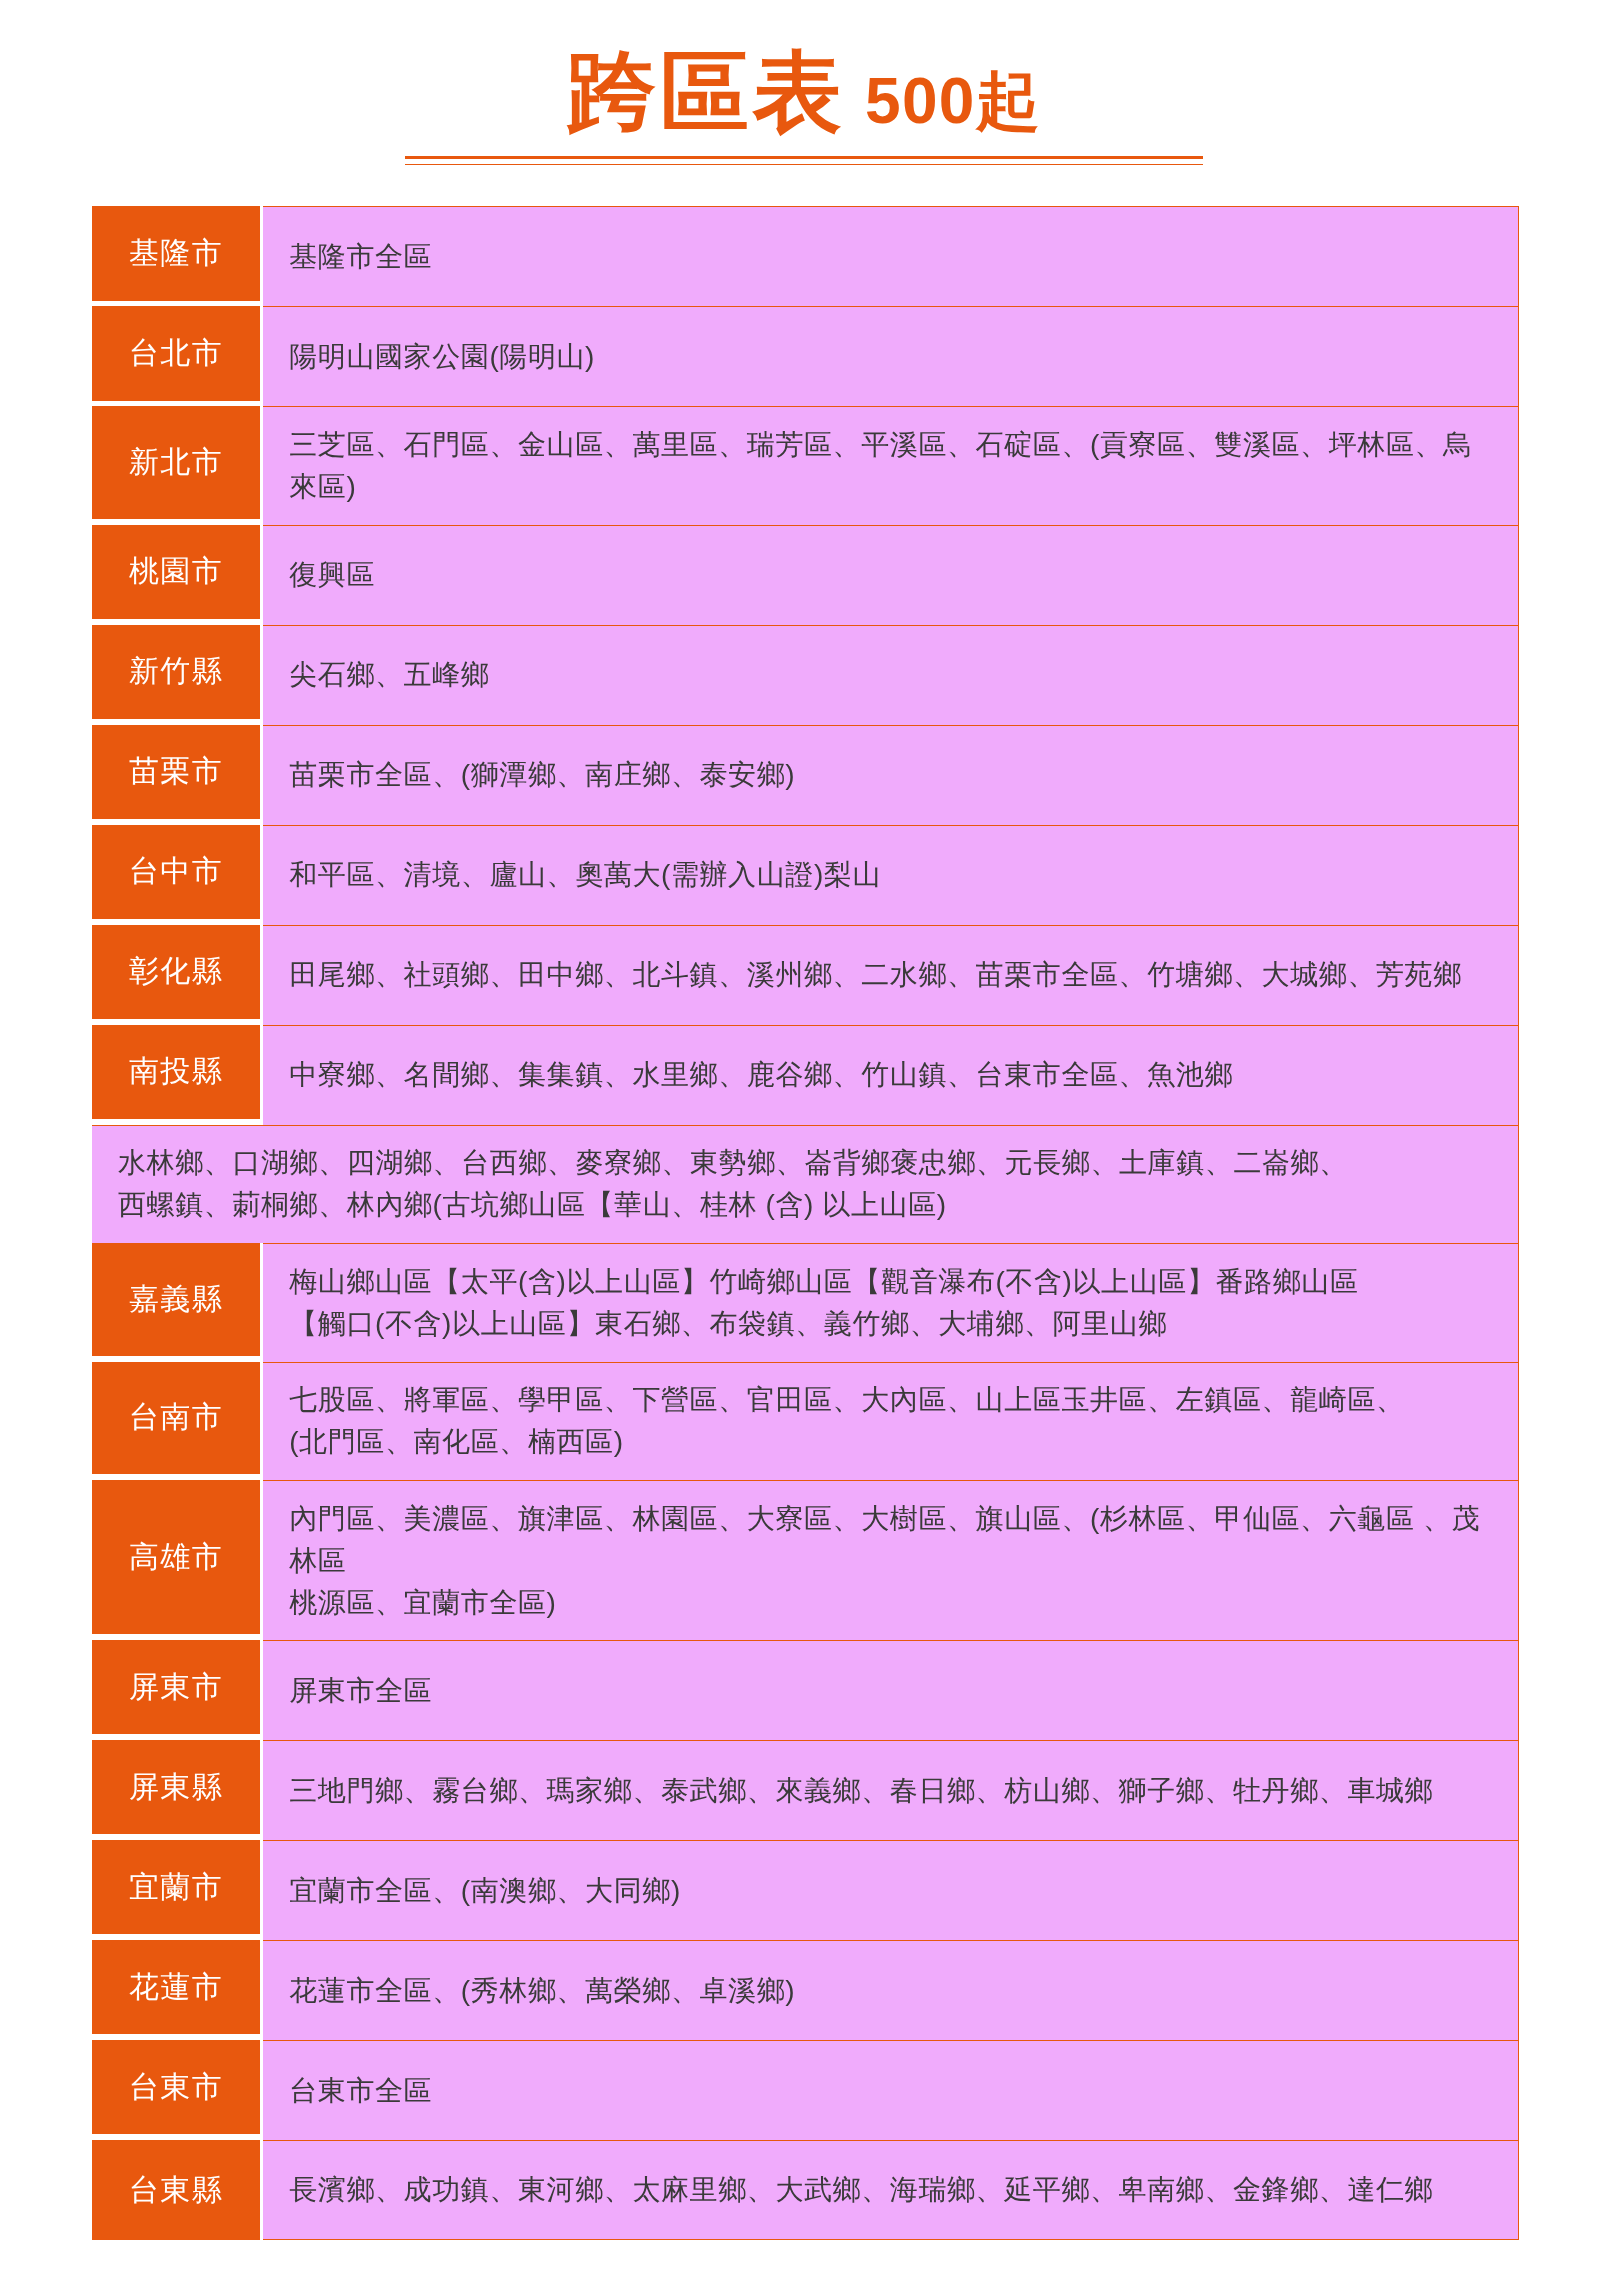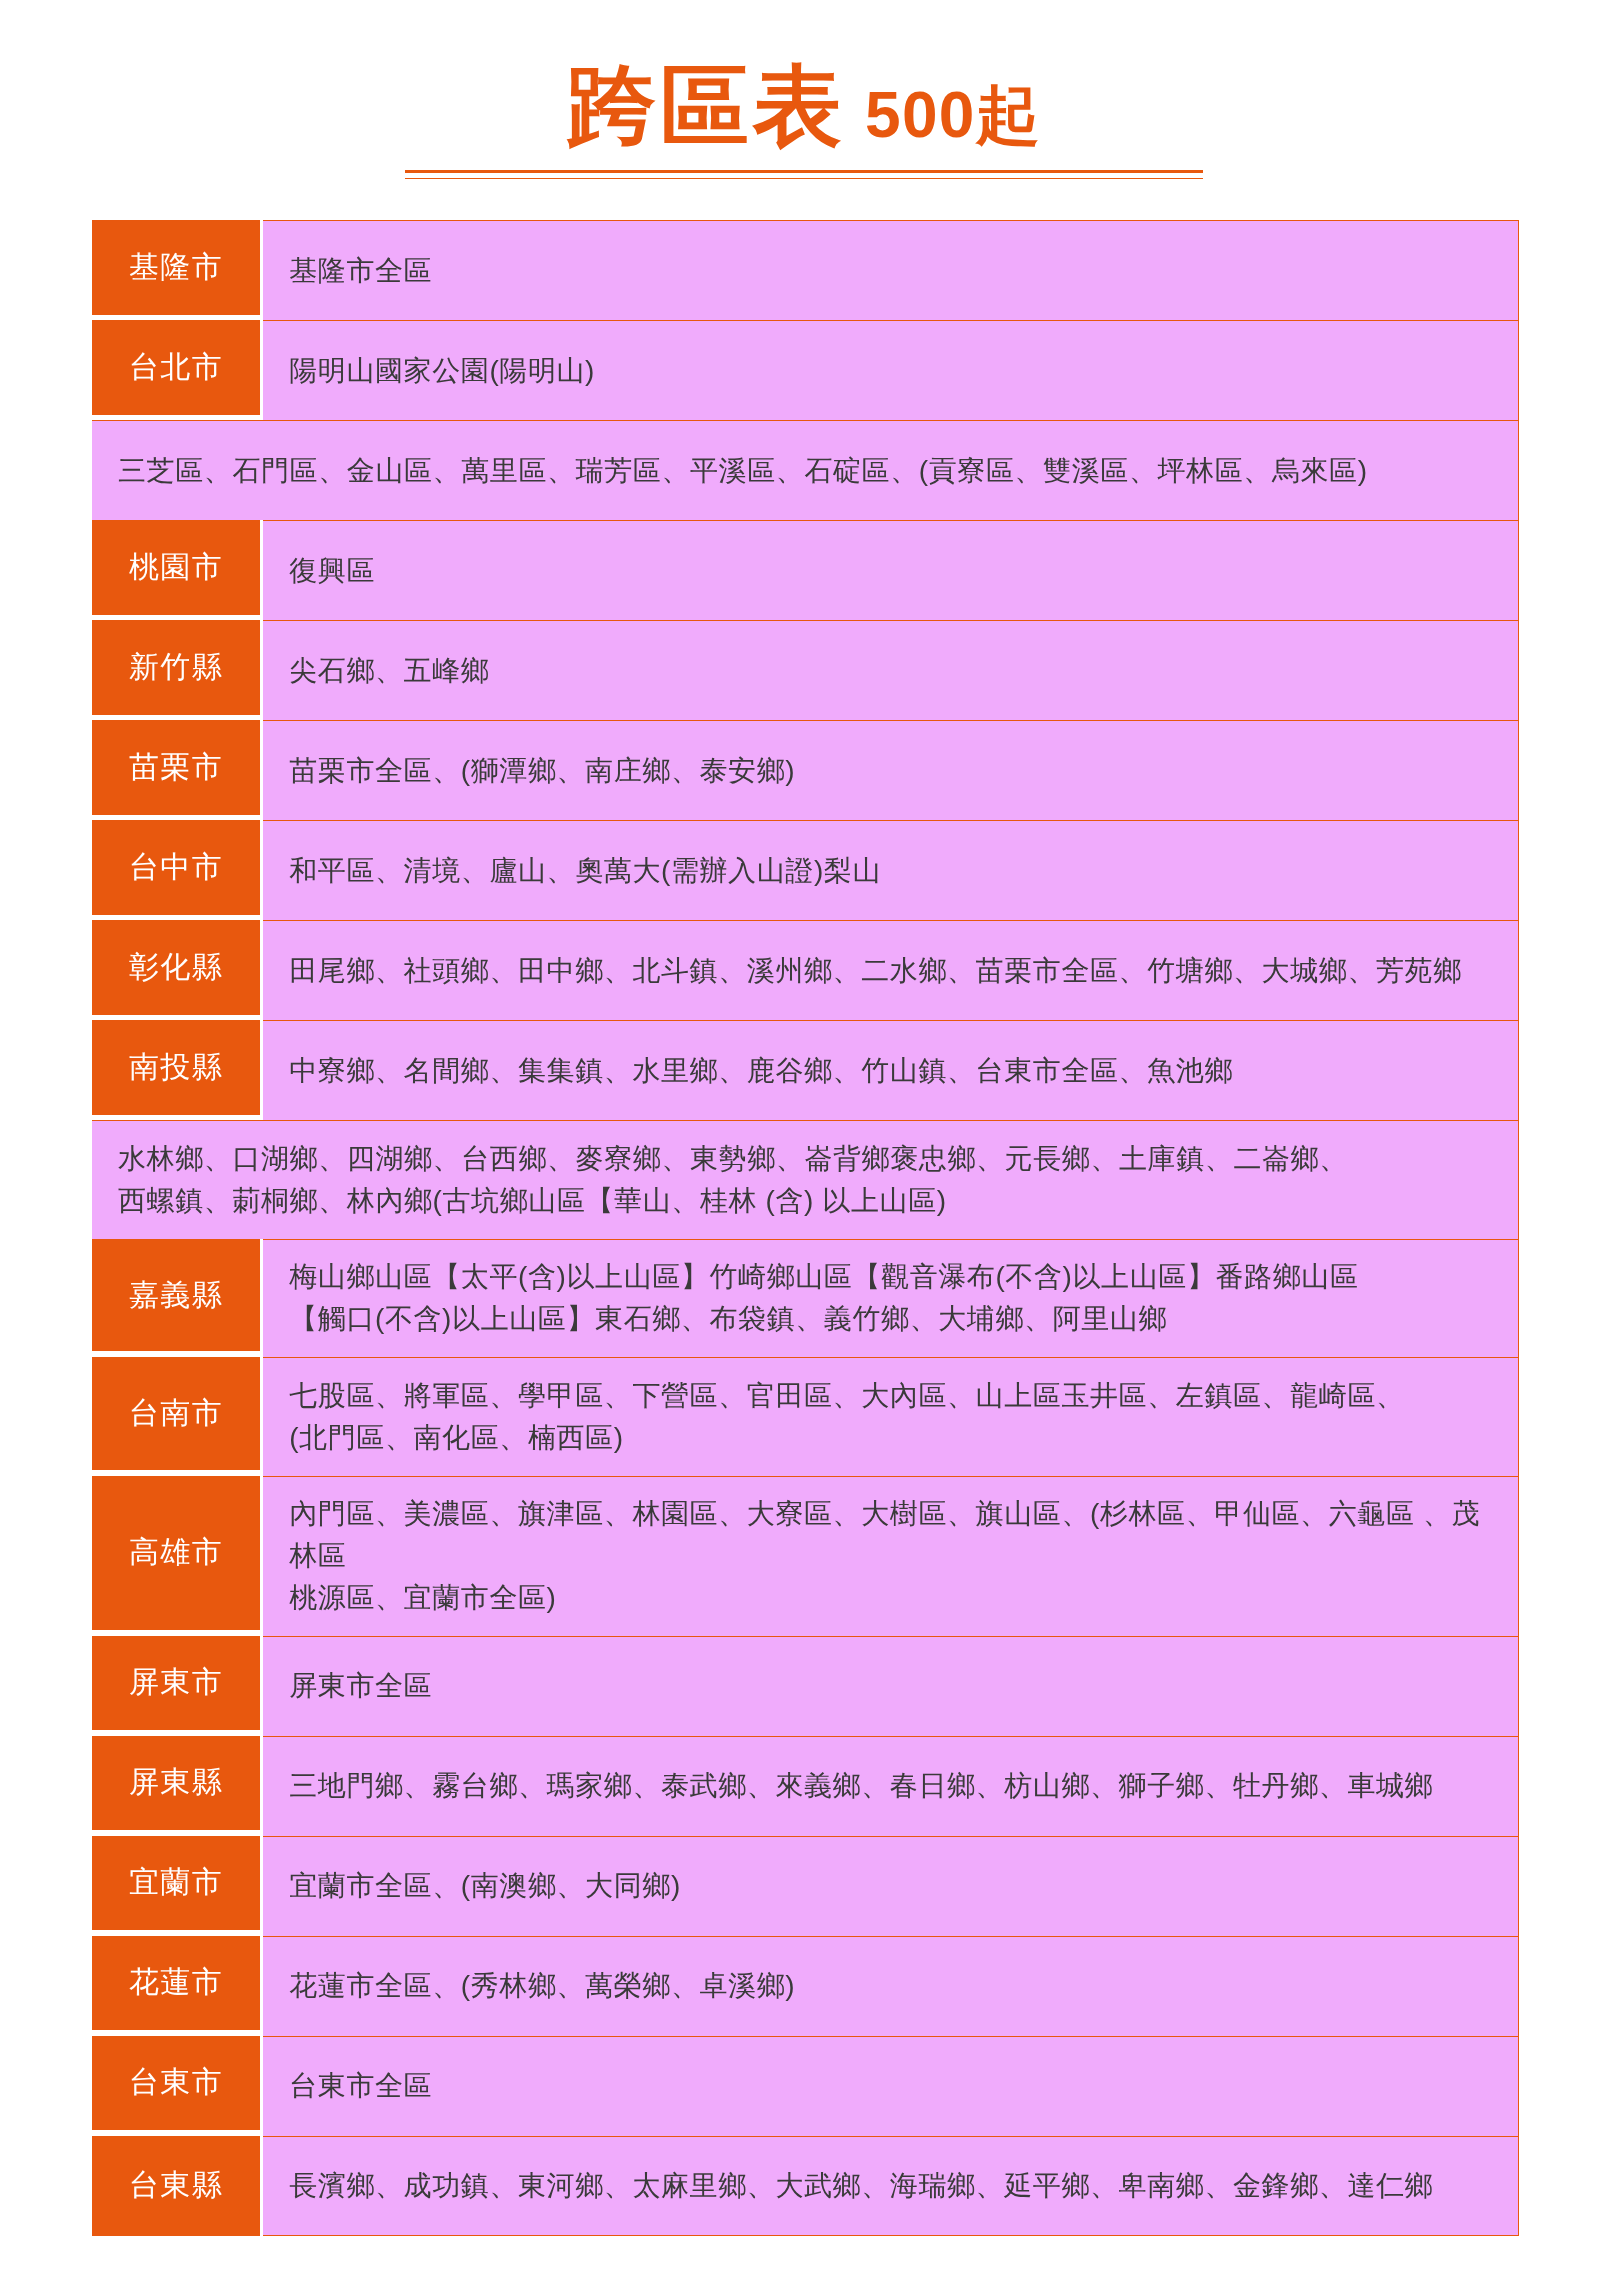--- a/index.html
+++ b/index.html
@@ -9,21 +9,21 @@
     font-family: "Liberation Sans", "DejaVu Sans", sans-serif;
   }
   body {
     width: 1608px;
     height: 2295px;
     position: relative;
     overflow: hidden;
   }
   
   .header {
-    padding-top: 62px;
+    padding-top: 48px;
     text-align: left;
   }
   .title-row {
     display: flex;
     justify-content: center;
     align-items: baseline;
     gap: 19.3px;
     color: #E8580E;
     font-weight: bold;
   }
@@ -103,20 +103,21 @@
     <div class="region-cell">基隆市</div>
     <div class="district-cell">基隆市全區</div>
   </div>
 
   <div class="t-row">
     <div class="region-cell">台北市</div>
     <div class="district-cell">陽明山國家公園(陽明山)</div>
   </div>
 
   <div class="t-row">
+    <div class="region-cell">新北市</div>
     <div class="district-cell">三芝區、石門區、金山區、萬里區、瑞芳區、平溪區、石碇區、(貢寮區、雙溪區、坪林區、烏來區)</div>
   </div>
 
   <div class="t-row">
     <div class="region-cell">桃園市</div>
     <div class="district-cell">復興區</div>
   </div>
 
   <div class="t-row">
     <div class="region-cell">新竹縣</div>

